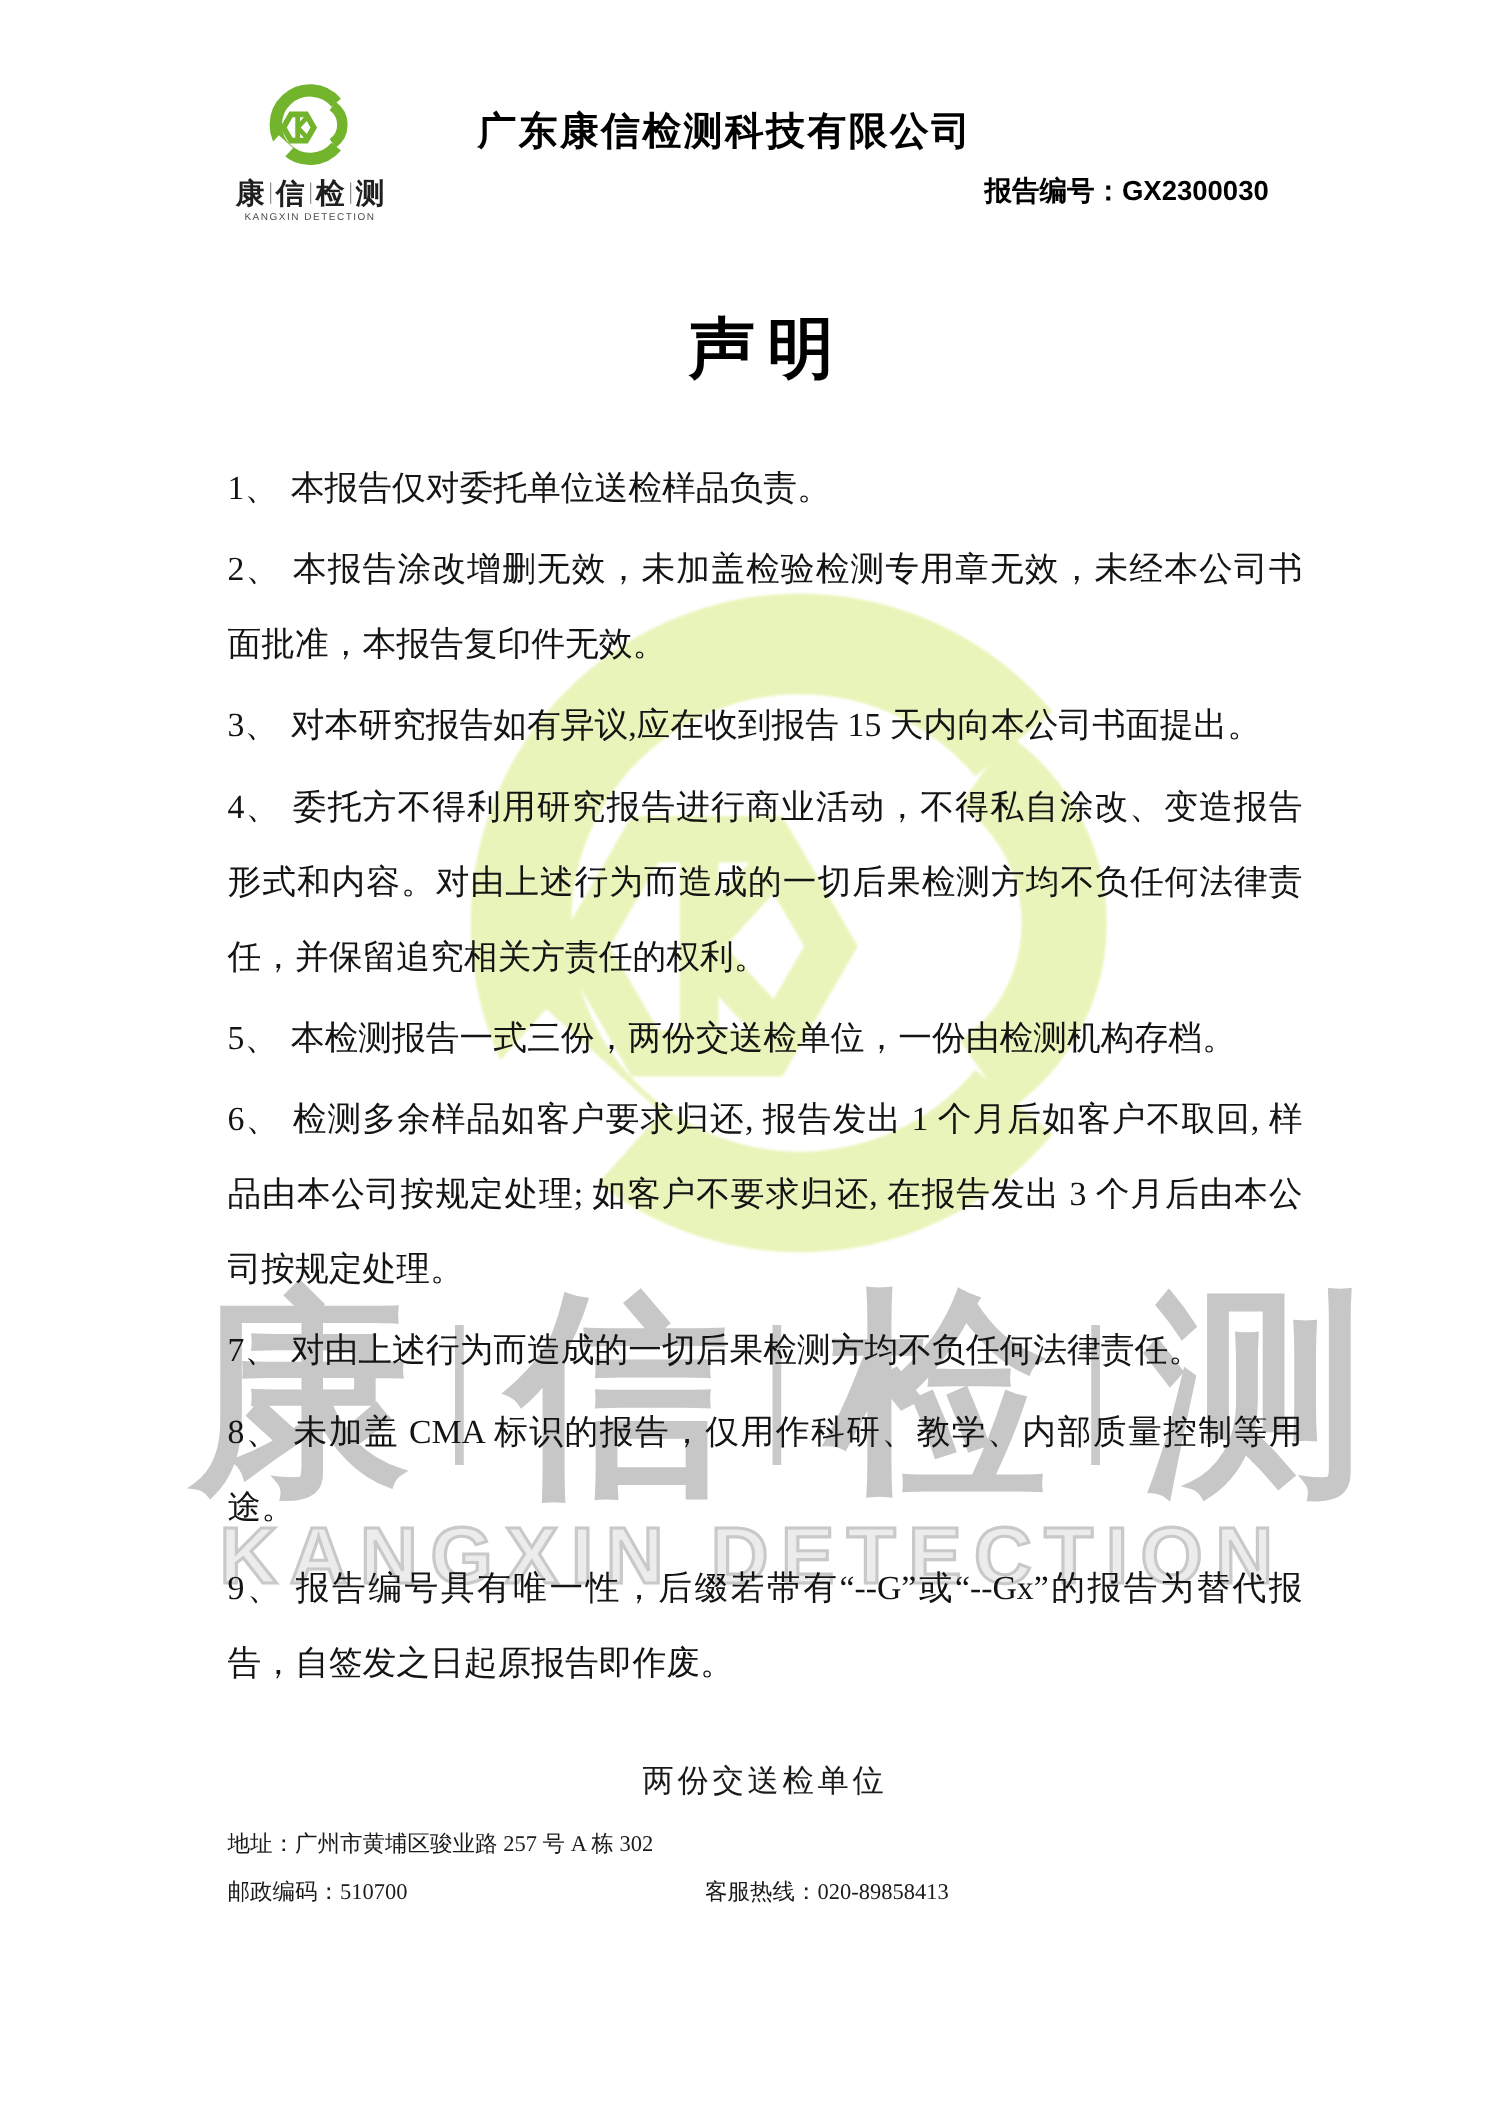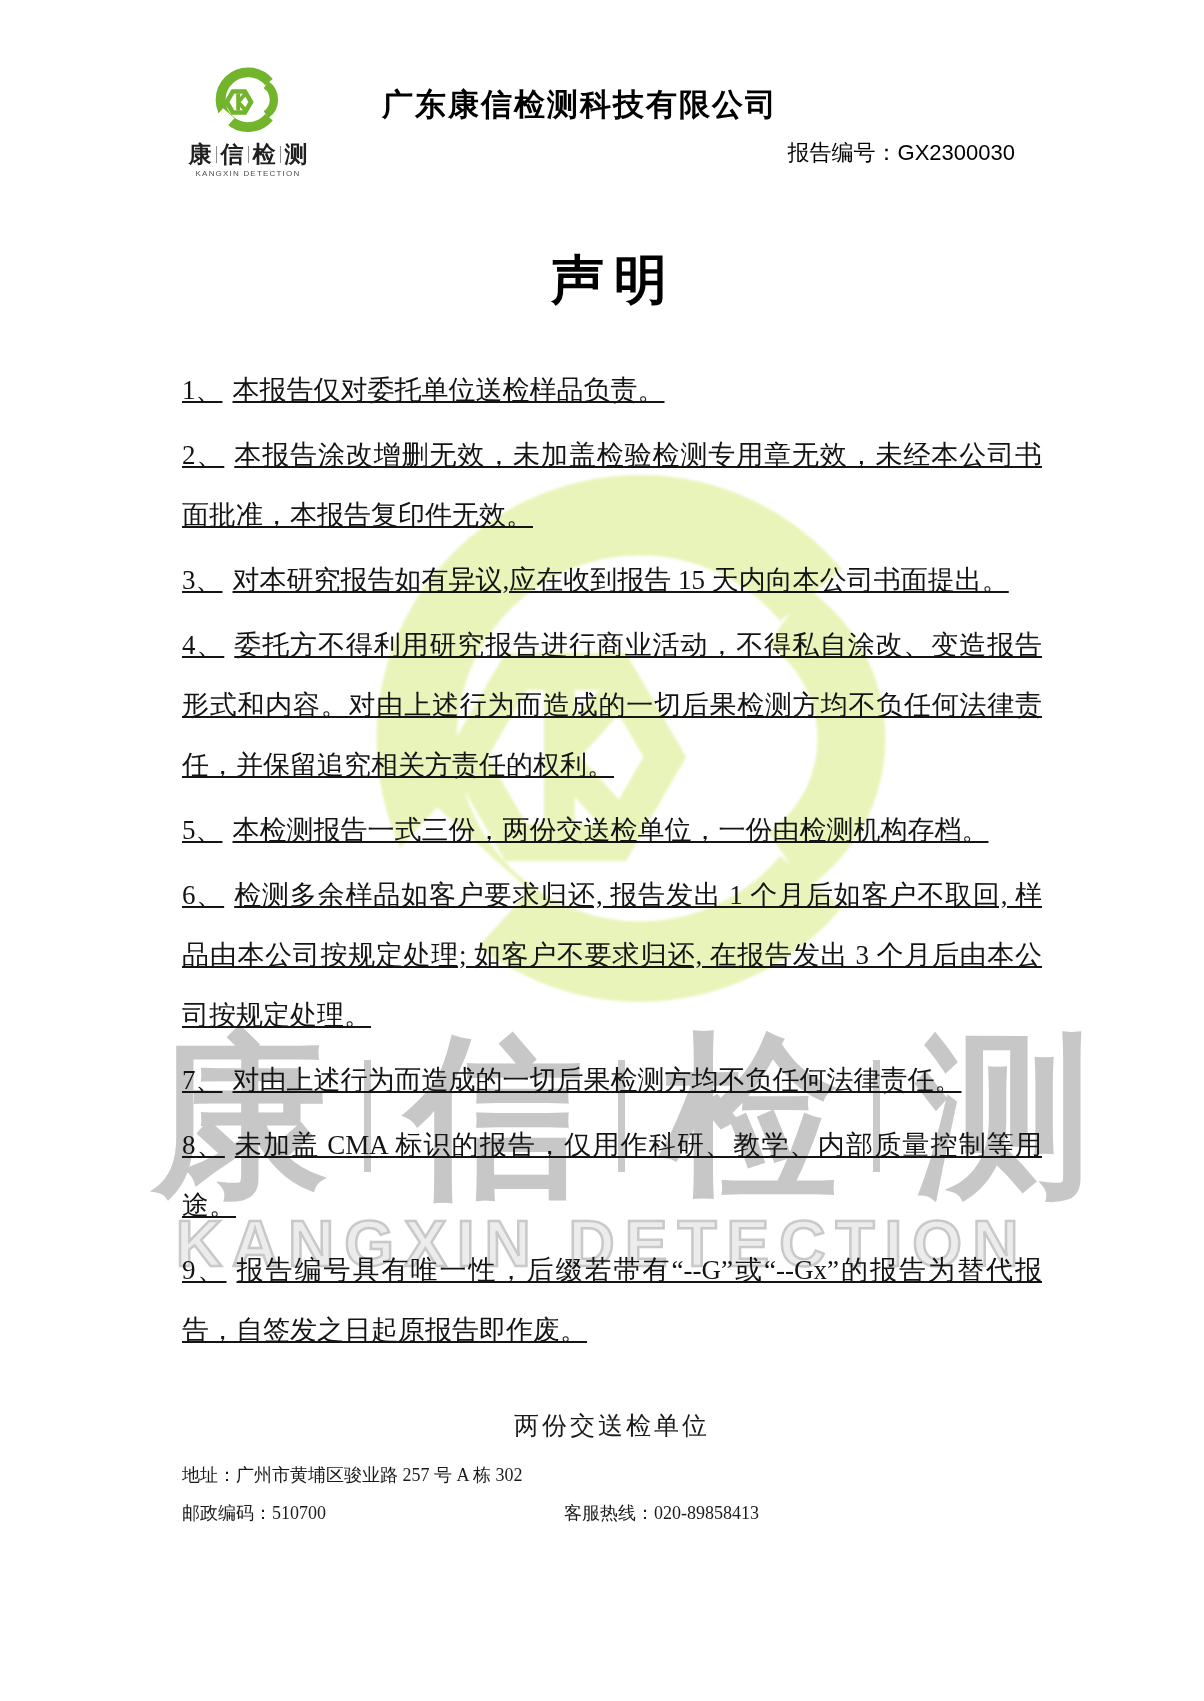--- a/index.html
+++ b/index.html
@@ -28,21 +28,21 @@
     font-family:"Liberation Sans","DejaVu Sans",sans-serif;line-height:1;
   }
   .company{
     position:absolute;left:0;top:84px;width:1160px;margin:0;
     text-align:center;font-size:31px;font-weight:bold;color:#000;
     letter-spacing:2px;z-index:3;
   }
   .report-no{
     position:absolute;top:138px;right:189px;
     font-family:"Liberation Sans","DejaVu Sans",sans-serif;
-    font-size:22px;font-weight:normal;color:#000;z-index:3;
+    font-size:22px;font-weight:bold;color:#000;z-index:3;
   }
   
   .wm-circle{
     position:absolute;left:330px;top:447px;width:620px;height:620px;
     color:#e4f2a9;opacity:.78;z-index:0;filter:blur(1px);
   }
   .wm-circle .emblem{width:620px;height:620px;}
   .wm-cn{
     position:absolute;left:152px;top:1028px;width:940px;
     display:flex;align-items:center;justify-content:space-between;
@@ -60,21 +60,21 @@
   
   .title{
     position:absolute;left:12px;top:251px;width:1204px;margin:0;
     text-align:center;font-size:53px;font-weight:bold;color:#000;
     letter-spacing:10px;line-height:1.1;z-index:2;
   }
   .statements{
     position:absolute;left:182px;top:360px;width:860px;
     font-size:27px;color:#141414;z-index:2;text-align:justify;
   }
-  .st{margin:0 0 5px 0;line-height:60px;text-decoration:underline;}
+  .st{margin:0 0 5px 0;line-height:60px;}
   .st-no{margin-right:10px;}
   
   .foot{
     position:absolute;left:182px;top:1411px;width:860px;
     color:#1a1a1a;z-index:2;
   }
   .f-head{
     text-align:center;font-size:25px;letter-spacing:3px;line-height:1.2;
   }
   .f-line{position:relative;font-size:18px;line-height:1.2;}

